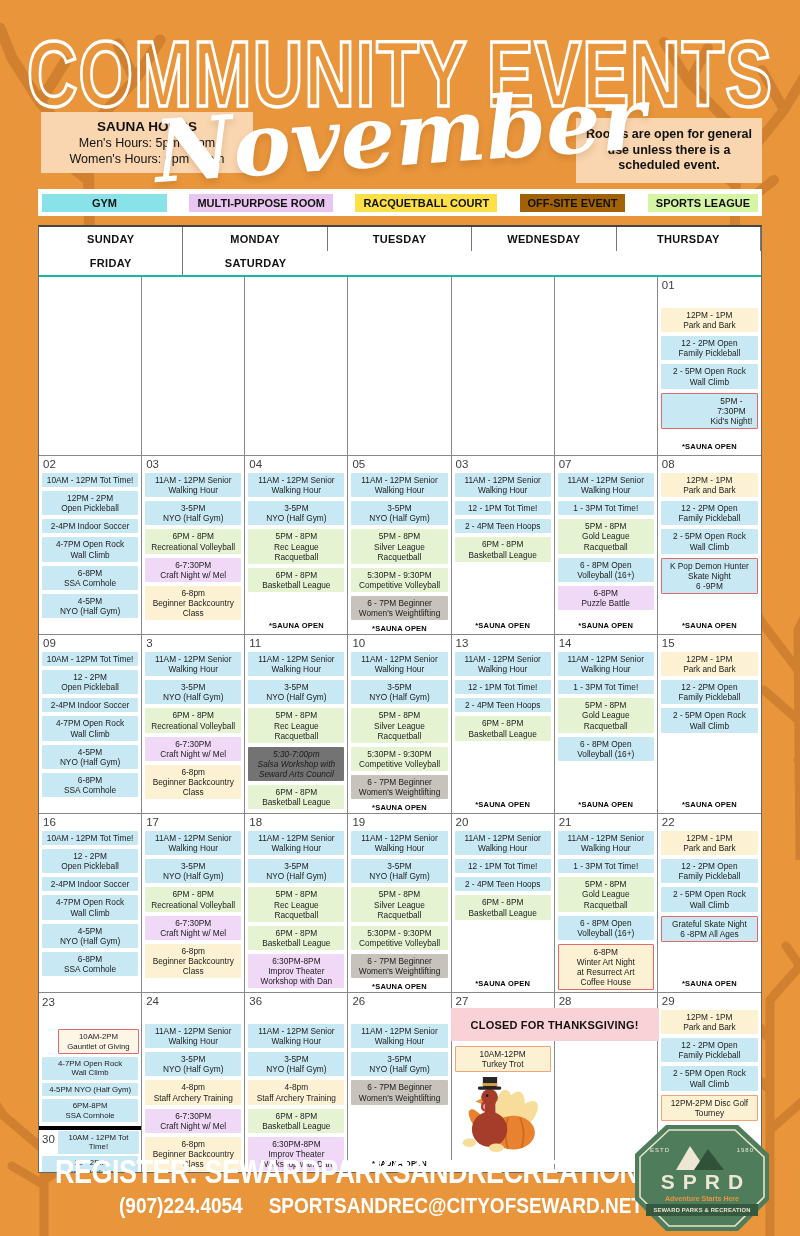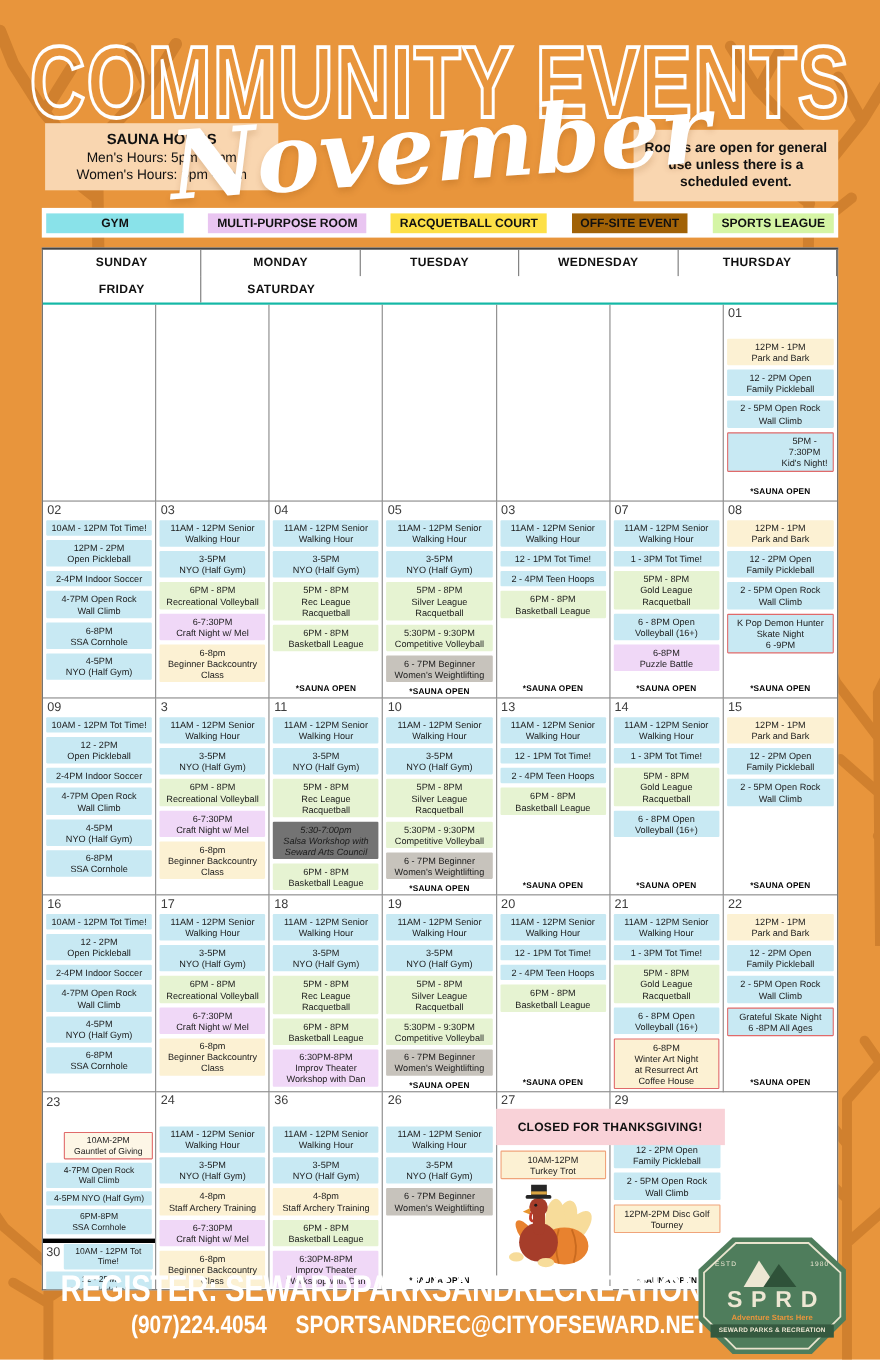--- a/index.html
+++ b/index.html
@@ -578,20 +578,23 @@
               <circle cx="31" cy="22" r="1.6" fill="#1b1b1b"></circle>
               <path d="M26 31 q-2 6 1 8" stroke="#C23A2A" stroke-width="3" fill="none" stroke-linecap="round"></path>
               <rect x="20" y="11" width="28" height="4" rx="2" fill="#262626"></rect>
               <rect x="26" y="-2" width="17" height="14" rx="2" fill="#262626"></rect>
               <rect x="26" y="7" width="17" height="3.4" fill="#D9A441"></rect>
               <ellipse cx="10" cy="78" rx="8" ry="5" fill="#F7DC9A"></ellipse>
               <ellipse cx="42" cy="84" rx="9" ry="5" fill="#F7DC9A"></ellipse>
             </svg></div>
         </div>
         <div class="cell">
+          <div class="date">28</div>
+        </div>
+        <div class="cell">
           <div class="date">29</div>
           <div class="ev" style="background: rgb(252, 241, 211);">12PM - 1PM
 Park and Bark</div>
           <div class="ev" style="background: rgb(200, 233, 243);">12 - 2PM Open
 Family Pickleball</div>
           <div class="ev" style="background: rgb(200, 233, 243);">2 - 5PM Open Rock
 Wall Climb</div>
           <div class="ev" style="background: rgb(252, 241, 211); border: 1.5px solid rgb(240, 164, 122);">12PM-2PM Disc Golf
 Tourney</div>
           <div class="sauna">*SAUNA OPEN</div>

